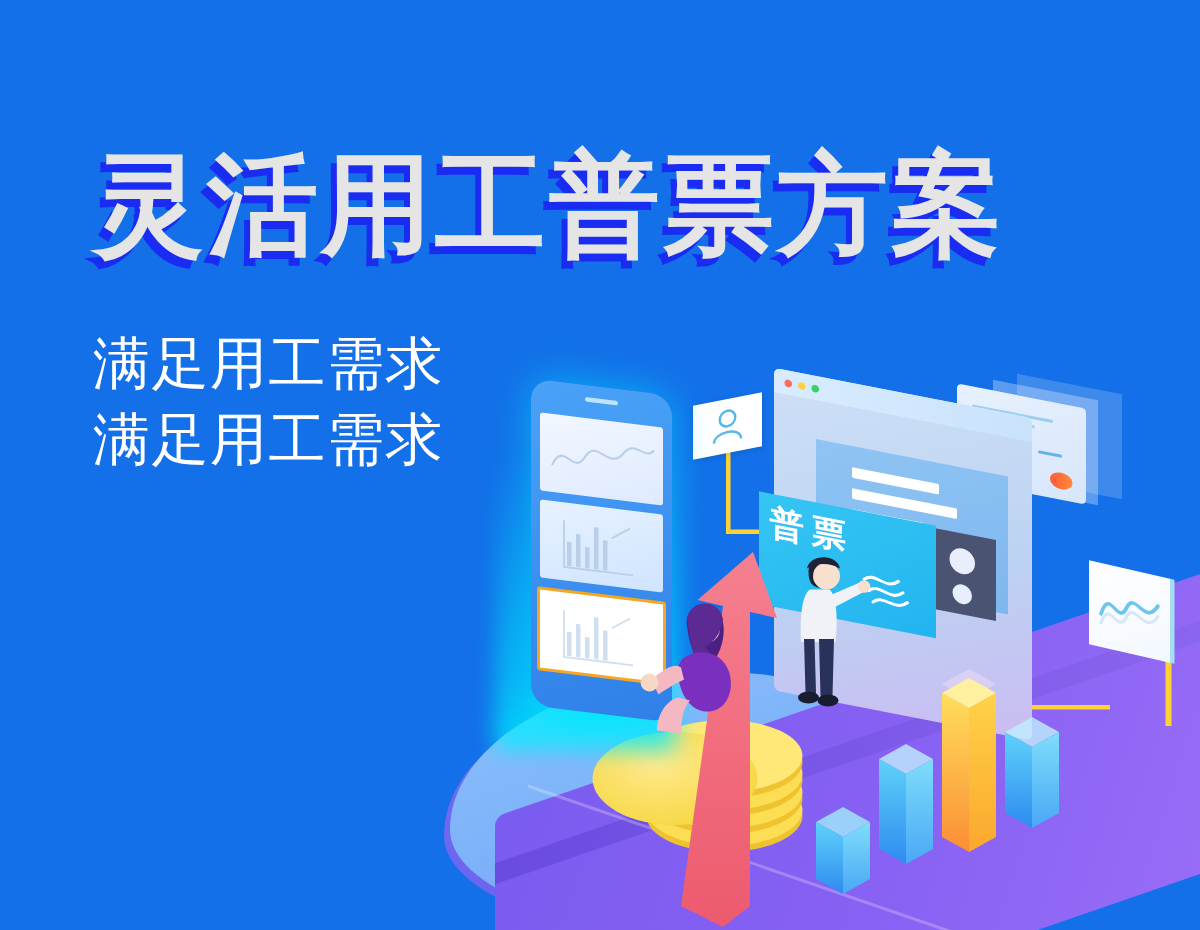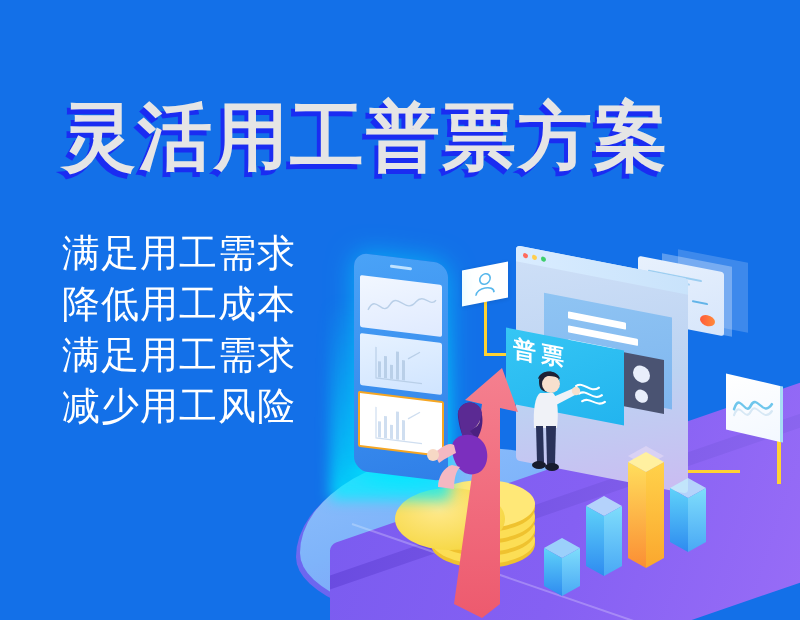--- a/index.html
+++ b/index.html
@@ -15,21 +15,21 @@
 
   
   .title{
     position:absolute;left:62px;top:96px;
     font-size:74px;line-height:82px;font-weight:bold;
     letter-spacing:2px;color:#e5e5e5;white-space:nowrap;
     text-shadow:-4px 5px 0 #1A2CF2;
     z-index:40;
   }
   .bullets{
-    position:absolute;left:62px;top:228px;z-index:40;
+    position:absolute;left:62px;top:218px;z-index:40;
   }
   .bullet{
     font-size:38px;line-height:51px;color:#ffffff;
     letter-spacing:1px;white-space:nowrap;font-weight:400;
   }
 
   
   .scene{position:absolute;left:0;top:0;width:800px;height:620px;z-index:10;}
 
   
@@ -434,18 +434,16 @@
         </g>
       </svg>
     </div>
 
   </div>
 
   <div class="title">灵活用工普票方案</div>
 
   <div class="bullets">
     <div class="bullet">满足用工需求</div>
-    <div class="bullet">降低用工成本</div>
     <div class="bullet">满足用工需求</div>
-    <div class="bullet">减少用工风险</div>
   </div>
 
 </div>
 
 </body></html>

